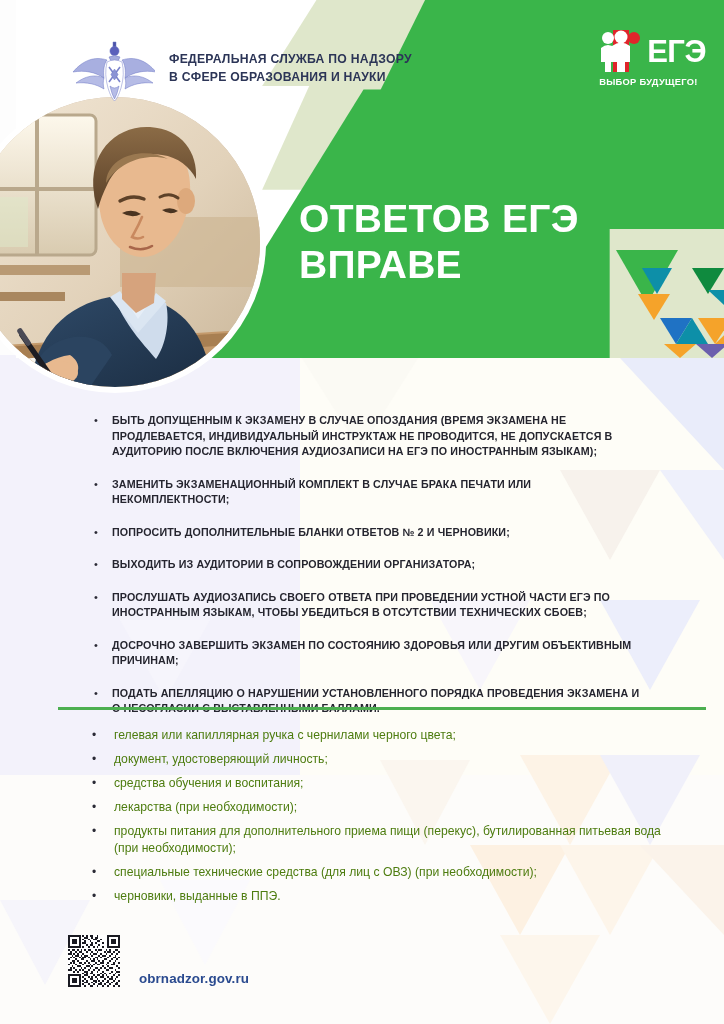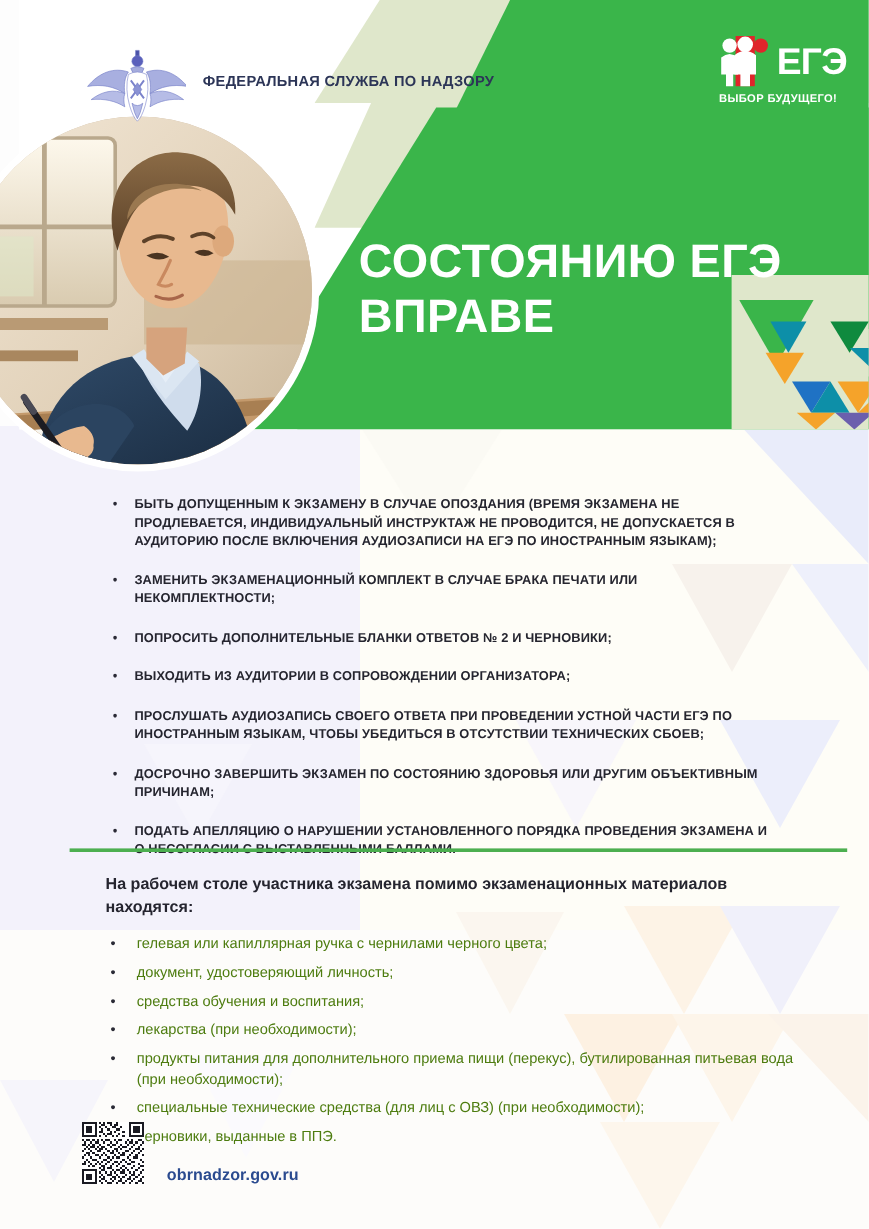--- a/index.html
+++ b/index.html
@@ -225,20 +225,21 @@
           <path d="M33 42 C24 38 14 40 5 47 C16 46 25 48 33 53 C32 49 32 45 33 42z" fill="#b6bce6"></path>
           <path d="M54 42 C63 38 73 40 82 47 C71 46 62 48 54 53 C55 49 55 45 54 42z" fill="#b6bce6"></path>
           <path d="M36 26 q7.5 -4 15 0 q3 12 -1 26 q-3 10 -6.5 13 q-3.5 -3 -6.5 -13 q-4 -14 -1 -26z" fill="#ffffff" stroke="#7b83cb"></path>
           <path d="M38 31 L49 46 M49 31 L38 46" stroke="#7b83cb" stroke-width="1.6" fill="none"></path>
           <path d="M43.5 33 l3.6 5.6 -3.6 5.4 -3.6 -5.4z" fill="#8b93d4"></path>
           <path d="M39 50 q4.5 4 9 0 q-2 9 -4.5 13 q-2.5 -4 -4.5 -13z" fill="#b6bce6"></path>
         </g>
       </svg>
       <div class="org-title">
         <div>ФЕДЕРАЛЬНАЯ СЛУЖБА ПО НАДЗОРУ</div>
+        <div>В СФЕРЕ ОБРАЗОВАНИЯ И НАУКИ</div>
       </div>
     </div>
 
     <div class="ege-logo">
       <div class="ege-row">
         <svg class="ege-mark" viewBox="0 0 44 42">
           <rect x="14" y="0" width="16" height="42" fill="#e0252b"></rect>
           <circle cx="9" cy="8" r="6" fill="#ffffff"></circle>
           <circle cx="22" cy="7" r="6.5" fill="#ffffff"></circle>
           <circle cx="35" cy="8" r="6" fill="#e0252b"></circle>
@@ -319,21 +320,21 @@
         <path d="M60 290 C62 262 78 244 104 240 C124 238 136 246 142 258 L120 290z" fill="#2b4460"></path>
         <path d="M100 258 C84 260 70 268 62 282 C72 288 88 288 100 282 C110 278 112 266 100 258z" fill="#e8b98f"></path>
         <ellipse cx="88" cy="276" rx="20" ry="12" fill="#e8b98f"></ellipse>
 
         <line x1="52" y1="238" x2="84" y2="284" stroke="#1c1c22" stroke-width="5.5" stroke-linecap="round"></line>
         <line x1="50" y1="234" x2="58" y2="246" stroke="#4a4a55" stroke-width="5.5" stroke-linecap="round"></line>
       </svg>
     </div>
 
     <div class="main-title">
-      <div>СОСТОЯНИЮ ЕГЭ</div>
+      <div>ОТВЕТОВ ЕГЭ</div>
       <div>ВПРАВЕ</div>
     </div>
   </div>
 
   <div class="rights">
     <div class="r-item">
       <span class="r-bullet">•</span>
       <span class="r-text">БЫТЬ ДОПУЩЕННЫМ К ЭКЗАМЕНУ В СЛУЧАЕ ОПОЗДАНИЯ (ВРЕМЯ ЭКЗАМЕНА НЕ ПРОДЛЕВАЕТСЯ, ИНДИВИДУАЛЬНЫЙ ИНСТРУКТАЖ НЕ ПРОВОДИТСЯ, НЕ ДОПУСКАЕТСЯ В АУДИТОРИЮ ПОСЛЕ ВКЛЮЧЕНИЯ АУДИОЗАПИСИ НА  ЕГЭ ПО ИНОСТРАННЫМ ЯЗЫКАМ);</span>
     </div>
     <div class="r-item">
@@ -358,21 +359,20 @@
     </div>
     <div class="r-item">
       <span class="r-bullet">•</span>
       <span class="r-text">ПОДАТЬ АПЕЛЛЯЦИЮ О НАРУШЕНИИ УСТАНОВЛЕННОГО ПОРЯДКА ПРОВЕДЕНИЯ ЭКЗАМЕНА И О НЕСОГЛАСИИ С ВЫСТАВЛЕННЫМИ БАЛЛАМИ.</span>
     </div>
   </div>
 
   <div class="divider"></div>
 
   <div class="desk">
-    <div class="desk-head">На рабочем столе участника экзамена помимо экзаменационных материалов находятся:</div>
     <div class="d-item">
       <span class="d-bullet">•</span>
       <span class="d-text">гелевая или капиллярная ручка с чернилами черного цвета;</span>
     </div>
     <div class="d-item">
       <span class="d-bullet">•</span>
       <span class="d-text">документ, удостоверяющий личность;</span>
     </div>
     <div class="d-item">
       <span class="d-bullet">•</span>

